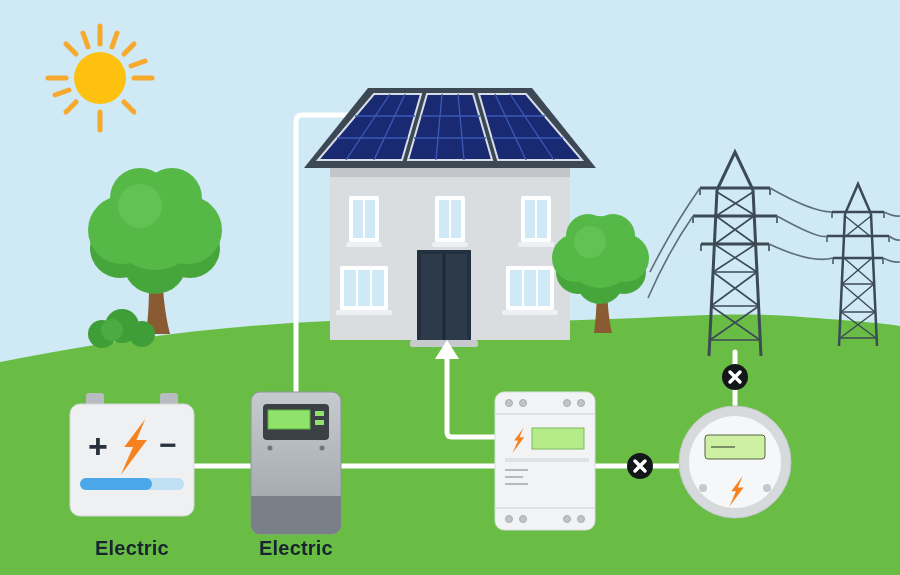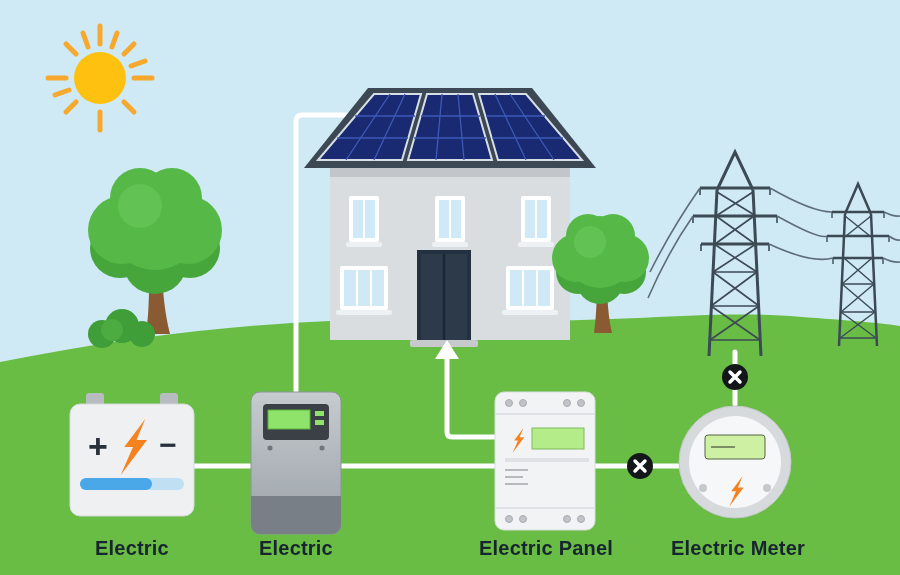--- a/index.html
+++ b/index.html
@@ -293,15 +293,13 @@
     <path d="M635,461 L645,471 M645,461 L635,471" stroke="#ffffff" stroke-width="3.5" stroke-linecap="round"></path>
   </g>
   <g>
     <circle cx="735" cy="377" r="13" fill="#14171a"></circle>
     <path d="M730,372 L740,382 M740,372 L730,382" stroke="#ffffff" stroke-width="3.5" stroke-linecap="round"></path>
   </g>
 </svg>
 
   <div class="label" style="left:132px">Electric</div>
   <div class="label" style="left:296px">Electric</div>
-  <div class="label" style="left:546px">Electric Panel</div>
-  <div class="label" style="left:738px">Electric Meter</div>
 </div>
 
 </body></html>

